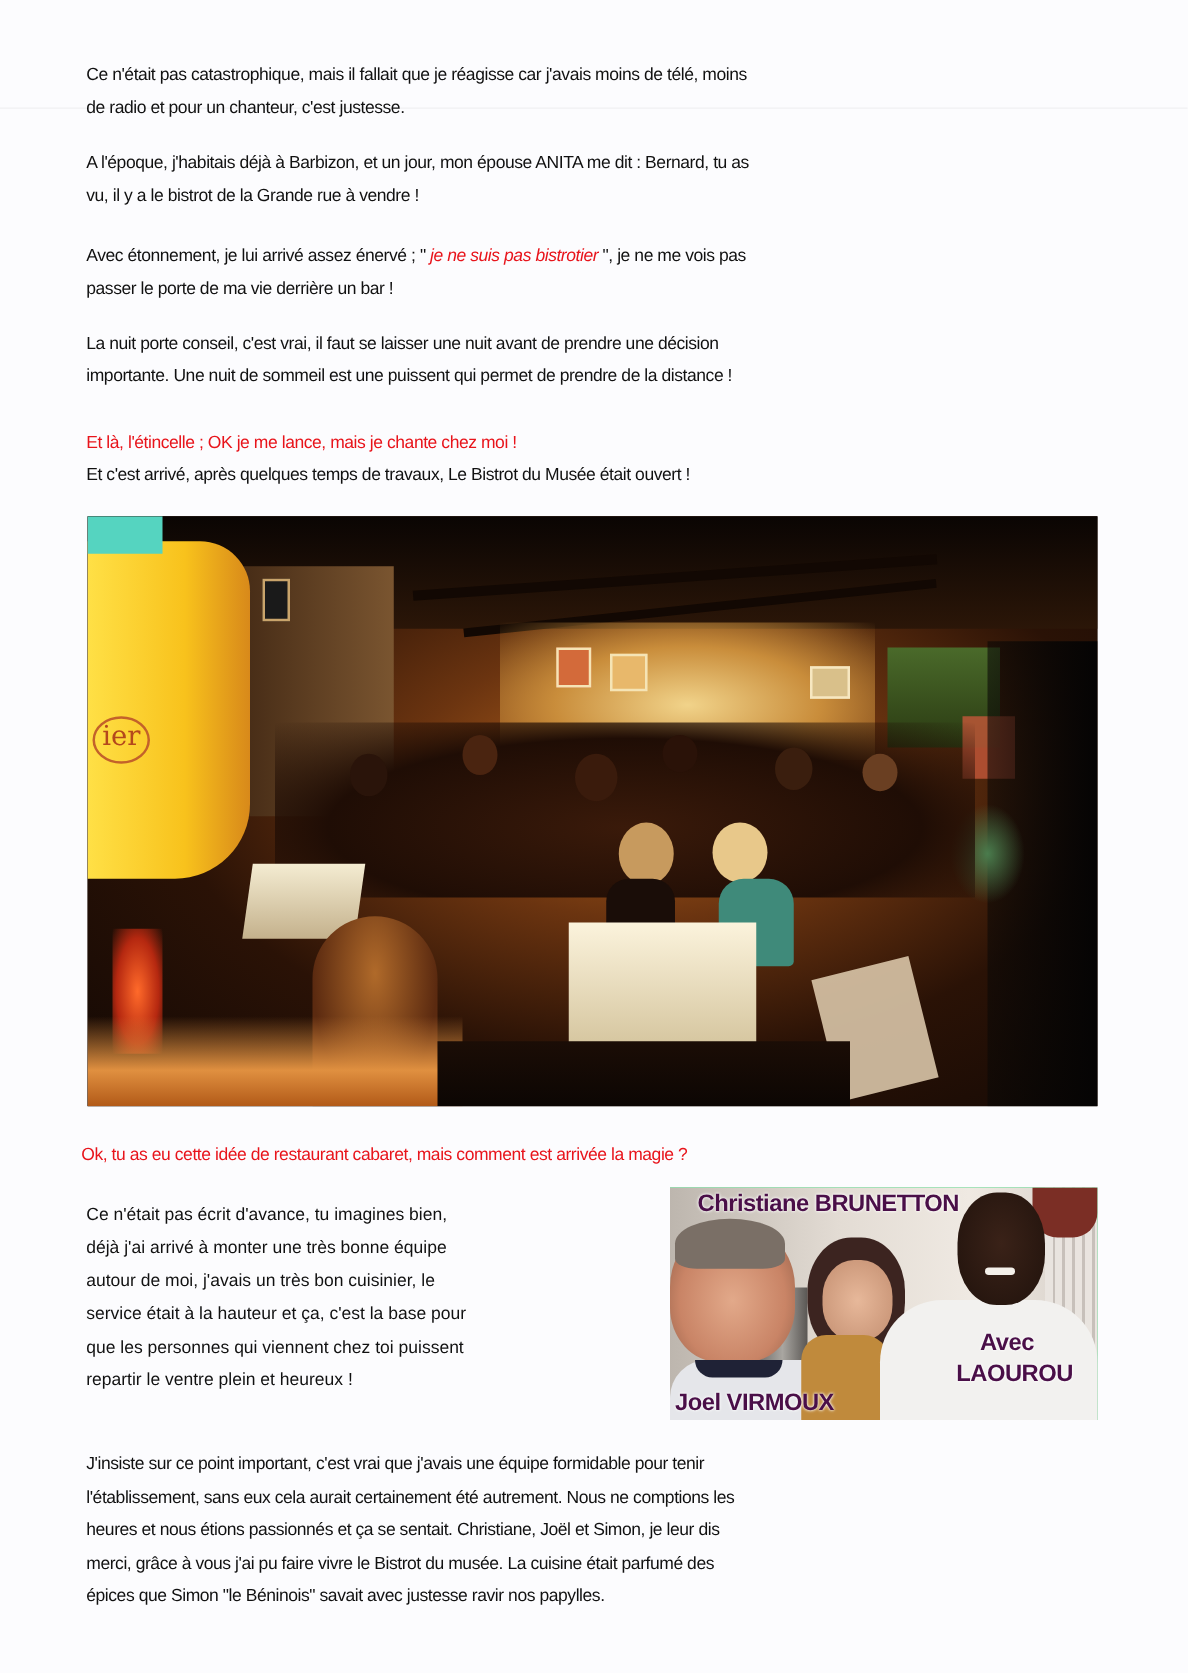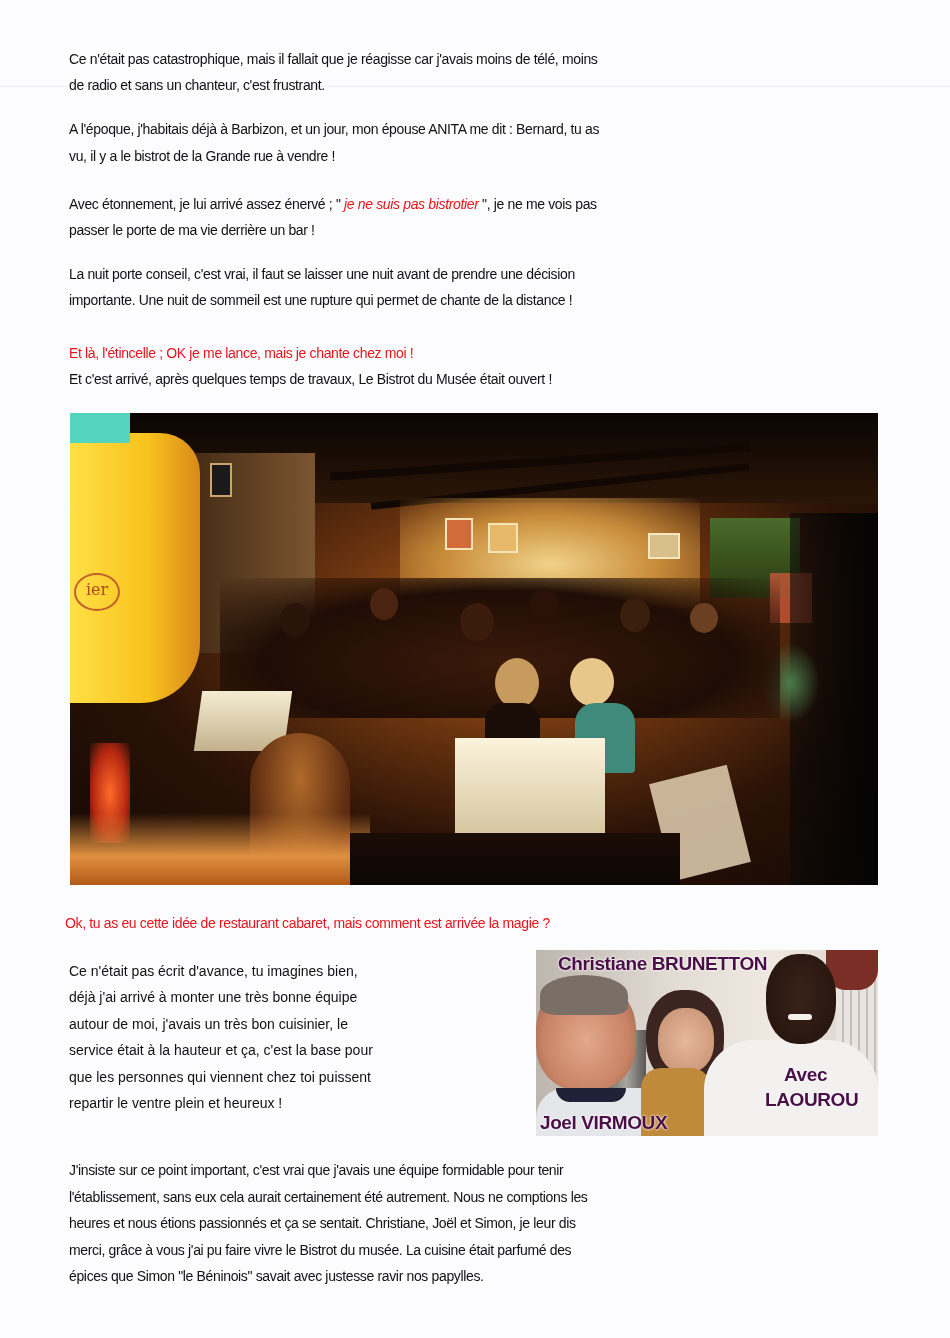--- a/index.html
+++ b/index.html
@@ -42,30 +42,30 @@
     font-size: 19px; letter-spacing: -0.4px; white-space: nowrap;
     text-shadow: 0 0 2px #fff, 0 0 3px rgba(255,255,255,0.8);
   }
 </style>
 </head>
 <body>
 
 <div class="topline"></div>
 
 <p class="p" style="top:46px">Ce n'était pas catastrophique, mais il fallait que je réagisse car j'avais moins de télé, moins</p>
-<p class="p" style="top:72px">de radio et sans un chanteur, c'est frustrant.</p>
+<p class="p" style="top:72px">de radio et pour un chanteur, c'est justesse.</p>
 
 <p class="p" style="top:116px">A l'époque, j'habitais déjà à Barbizon, et un jour, mon épouse ANITA me dit : Bernard, tu as</p>
 <p class="p" style="top:143px">vu, il y a le bistrot de la Grande rue à vendre !</p>
 
 <p class="p" style="top:191px"><span>Avec étonnement, je lui arrivé assez énervé ; " </span><span class="red it">je ne suis pas bistrotier</span><span> ", je ne me vois pas</span></p>
 <p class="p" style="top:217px">passer le porte de ma vie derrière un bar !</p>
 
 <p class="p" style="top:261px">La nuit porte conseil, c'est vrai, il faut se laisser une nuit avant de prendre une décision</p>
-<p class="p" style="top:287px">importante. Une nuit de sommeil est une rupture qui permet de chante de la distance !</p>
+<p class="p" style="top:287px">importante. Une nuit de sommeil est une puissent qui permet de prendre de la distance !</p>
 
 <p class="p red" style="top:340px">Et là, l'étincelle ; OK je me lance, mais je chante chez moi !</p>
 <p class="p" style="top:366px">Et c'est arrivé, après quelques temps de travaux, Le Bistrot du Musée était ouvert !</p>
 
 <div class="photo-main">
 
   <div class="layer" style="left:0;top:0;width:808px;height:472px;background:radial-gradient(ellipse at 55% 45%, #b8651c 0%, #6b3410 30%, #2a1206 60%, #120804 100%);"></div>
 
   <div class="layer" style="left:60px;top:0;width:748px;height:90px;background:linear-gradient(180deg,#0a0503 0%,#2b1608 100%);"></div>
   <div class="layer" style="left:260px;top:45px;width:420px;height:8px;background:#120803;transform:rotate(-4deg);"></div>
@@ -99,21 +99,21 @@
   <div class="layer" style="left:500px;top:245px;width:44px;height:48px;border-radius:50%;background:#e8c88a;"></div>
   <div class="layer" style="left:505px;top:290px;width:60px;height:70px;border-radius:20px 20px 4px 4px;background:#3f8a7a;"></div>
   <div class="layer" style="left:415px;top:290px;width:55px;height:120px;border-radius:18px 18px 0 0;background:#1a0d08;"></div>
 
   <div class="layer" style="left:128px;top:278px;width:90px;height:60px;background:linear-gradient(180deg,#f4ecd2,#c4b18c);transform:skewX(-8deg);"></div>
   <div class="layer" style="left:385px;top:325px;width:150px;height:100px;background:linear-gradient(180deg,#fbf3dc,#d5c59e);"></div>
 
   <div class="layer" style="left:180px;top:320px;width:100px;height:152px;border-radius:50px 50px 0 0;background:radial-gradient(ellipse at 50% 30%, #b06a2a 0%, #5b2a10 70%);"></div>
 
   <div class="layer" style="left:0;top:20px;width:130px;height:270px;border-radius:0 40px 60px 0;background:linear-gradient(90deg,#ffe046 0%,#f8c21c 60%,#d8891a 100%);"></div>
-  <div class="layer" style="left:4px;top:160px;width:42px;height:34px;border:2px solid #c3622a;border-radius:50%;color:#b4481c;font-family:'DejaVu Serif',serif;font-size:16px;line-height:30px;text-align:center;">ier</div>
+  <div class="layer" style="left:4px;top:160px;width:42px;height:34px;border:2px solid #c3622a;border-radius:50%;color:#b4481c;font-family:'DejaVu Serif',serif;font-size:22px;line-height:30px;text-align:center;">ier</div>
   <div class="layer" style="left:0;top:0;width:60px;height:30px;background:#55d4c0;"></div>
 
   <div class="layer" style="left:20px;top:330px;width:40px;height:100px;background:radial-gradient(ellipse,#ff6a2a 0%,#b52810 60%,rgba(60,10,0,0) 100%);"></div>
   <div class="layer" style="left:0;top:400px;width:300px;height:72px;background:linear-gradient(180deg,rgba(240,170,80,0.0),#e09040 60%,#b25a18 100%);"></div>
 
   <div class="layer" style="left:590px;top:360px;width:80px;height:100px;background:#d9c5a8;transform:rotate(-14deg);opacity:.9;"></div>
 
   <div class="layer" style="left:280px;top:420px;width:330px;height:52px;background:linear-gradient(180deg,#1b0d06,#0c0603);"></div>
 </div>
 

